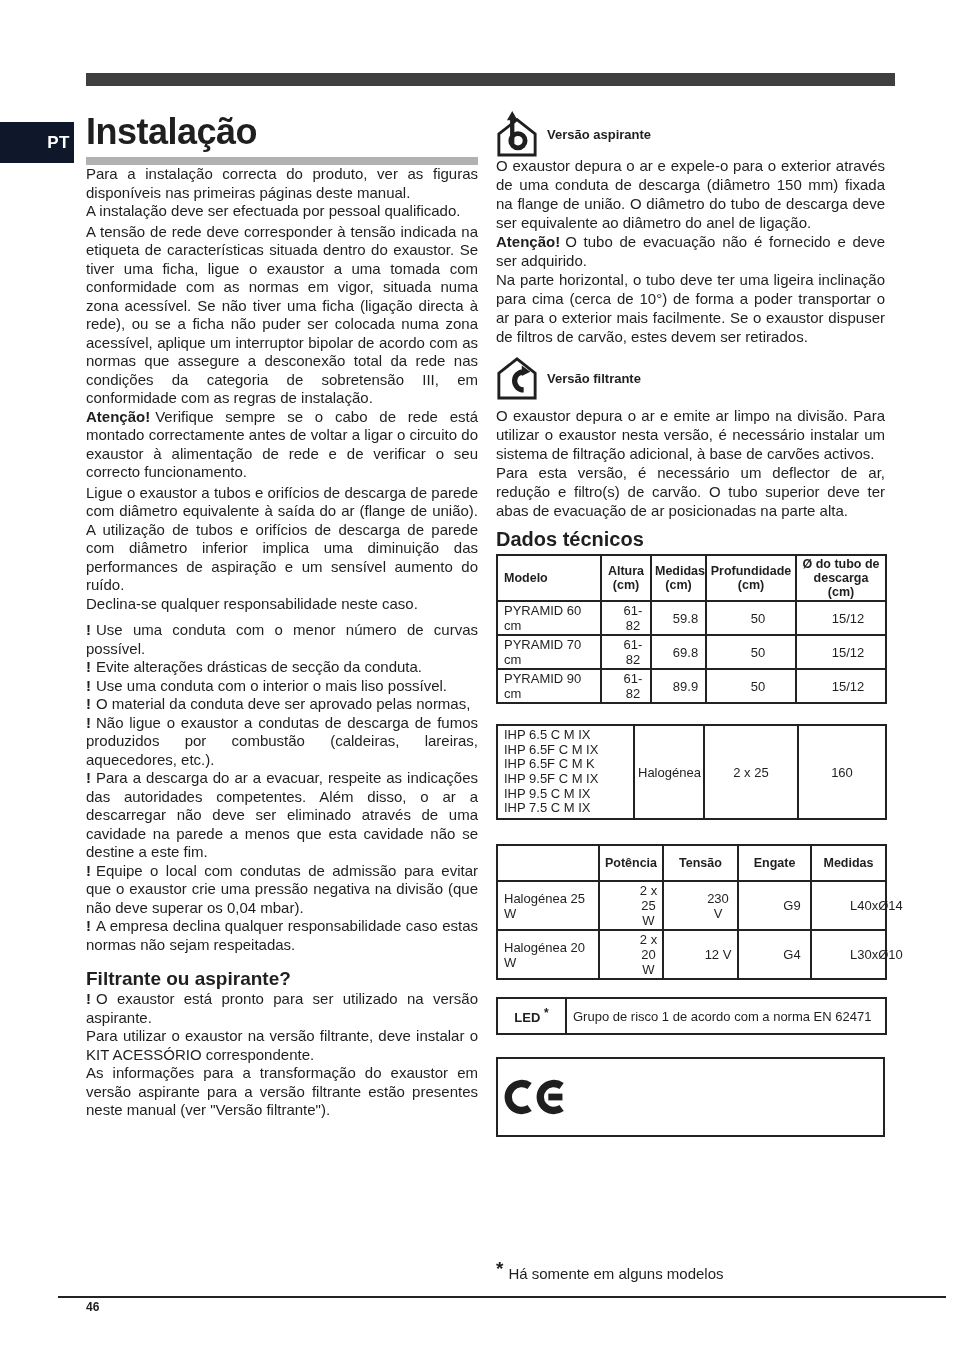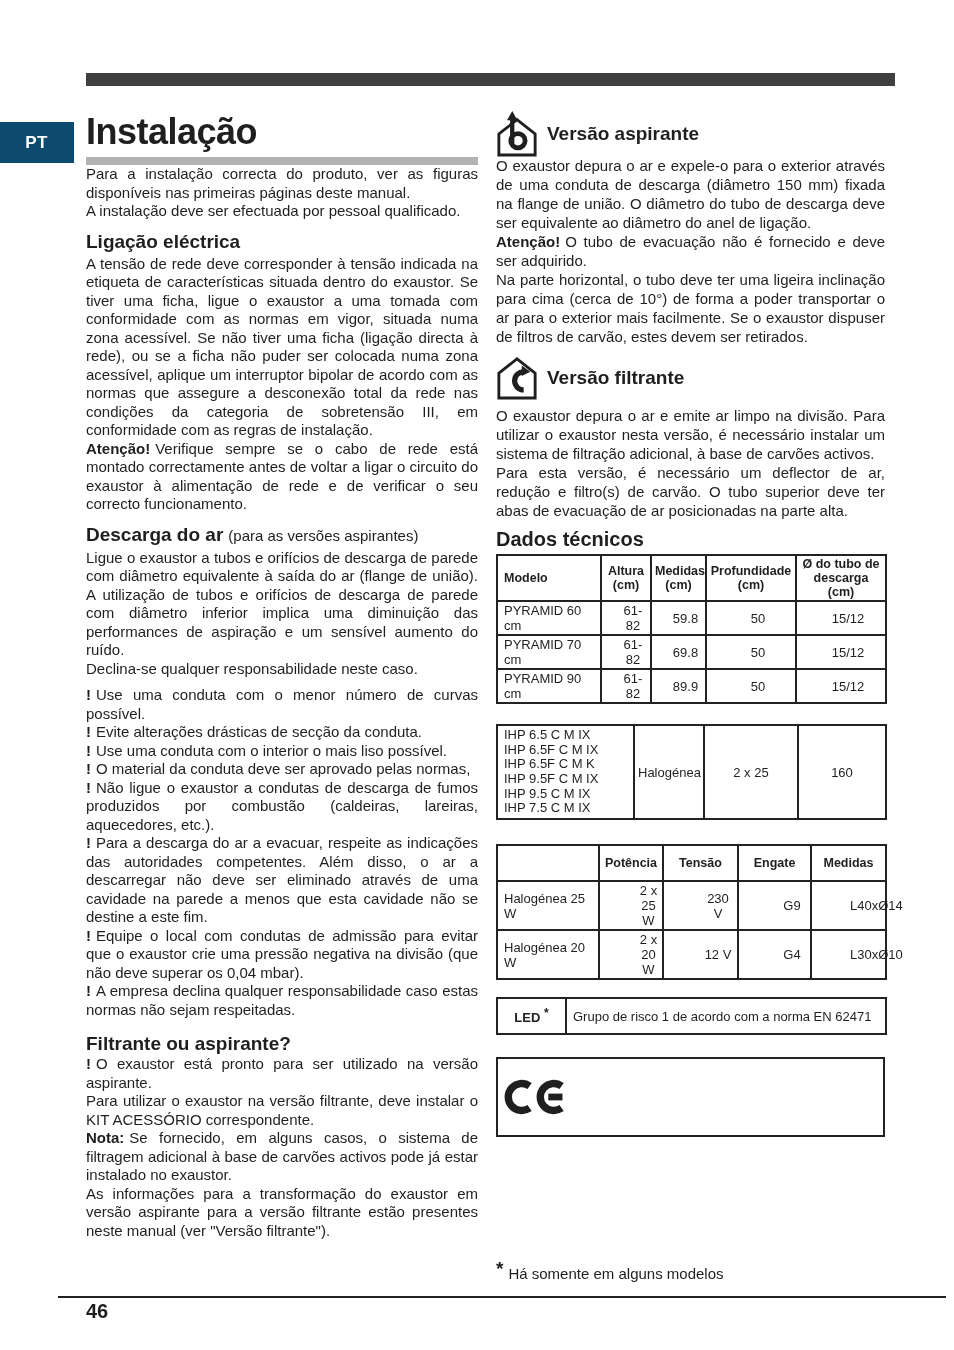--- a/index.html
+++ b/index.html
@@ -1,34 +1,34 @@
 <!DOCTYPE html>
 <html><head>
 <meta charset="utf-8">
 <style>
   html,body{margin:0;padding:0;background:#e8e8e8;}
   .page{position:relative;width:954px;height:1350px;background:#ffffff;
         font-family:"Liberation Sans","DejaVu Sans",sans-serif;color:#1f1f1f;overflow:hidden;}
   .topbar{position:absolute;left:86px;top:73px;width:809px;height:13px;background:#3f3f3f;}
-  .pt-tab{position:absolute;left:0;top:122px;width:74px;height:41px;background:#0c4a6e;
+  .pt-tab{position:absolute;left:0;top:122px;width:74px;height:41px;background:#0f172a;
           color:#ffffff;font-weight:bold;font-size:17px;display:flex;align-items:center;
-          justify-content:flex-end;padding-right:26px;box-sizing:border-box;letter-spacing:.5px;}
+          justify-content:flex-end;padding-right:4px;box-sizing:border-box;letter-spacing:.5px;}
   .col-left{position:absolute;left:86px;top:112px;width:392px;}
   .col-right{position:absolute;left:496px;top:112px;width:389px;}
   h1{margin:0;font-size:36px;line-height:40px;font-weight:bold;letter-spacing:-0.5px;}
   .title-bar{height:8px;background:#b2b2b2;margin-top:5px;}
   .col-left p,.col-right p{margin:0;font-size:15px;line-height:18.5px;text-align:justify;}
   .col-right p{line-height:19px;}
   .mt8{margin-top:8px;}.mt10{margin-top:10px;}.mt12{margin-top:12px;}.mt14{margin-top:14px;}
   h2{margin:0;font-size:19px;line-height:22px;font-weight:bold;}
   h2 .suffix{font-weight:normal;font-size:15px;margin-left:5px;}
   .lbl{font-weight:bold;margin-right:5px;}
   .note .marker{font-weight:bold;margin-right:5px;}
   .icon-head{display:flex;align-items:center;gap:9px;height:44px;}
-  .icon-head .ih-label{font-size:19px;font-weight:bold;}
+  .icon-head .ih-label{font-size:13px;font-weight:bold;}
   .vtable{border-collapse:collapse;table-layout:fixed;margin-top:4px;}
   .vtable th,.vtable td{border:2px solid #222222;font-size:13px;padding:1px 3px;}
   .vtable th{font-size:12.5px;font-weight:bold;text-align:center;vertical-align:middle;}
   .vtable td{text-align:center;vertical-align:middle;}
   .vtable .left{text-align:left;padding-left:6px;}
   .t-dim{width:389px;}
   .t-dim th{height:40px;}
   .t-dim td{height:20px;padding-left:17px;}
   .t-lamp{width:389px;margin-top:20px;}
   .t-lamp th{height:34px;}
@@ -41,64 +41,61 @@
   .t-led td{height:32px;}
   .led-cell{font-weight:bold;font-size:14px;}
   .led-cell sup{font-size:12px;}
   .ce-box{margin-top:22px;width:389px;height:80px;border:2px solid #222222;box-sizing:border-box;
           display:flex;align-items:center;gap:10px;padding-left:6px;}
   .ce-text{font-size:12.5px;line-height:16.5px;text-align:left;width:312px;}
   .ce-text .bullet{white-space:nowrap;}
   .footnote{position:absolute;left:496px;top:1258px;font-size:15px;}
   .footnote .star{font-weight:bold;font-size:19px;vertical-align:4px;margin-right:5px;}
   .footer-line{position:absolute;left:58px;top:1296px;width:888px;border-top:2px solid #222222;}
-  .page-num{position:absolute;left:86px;top:1300px;font-size:20px;font-weight:bold;}
+  .page-num{position:absolute;left:86px;top:1300px;font-size:12px;font-weight:bold;}
   svg{display:block;}
 </style>
 </head>
 <body>
 
 <div class="page">
 
   <div class="topbar"></div>
   <div class="pt-tab">
     <span>PT</span>
   </div>
 
   <div class="col-left">
     <h1>Instalação</h1>
     <div class="title-bar"></div>
 
     <p class="mt8">Para a instalação correcta do produto, ver as figuras disponíveis nas primeiras páginas deste manual.</p>
     <p>A instalação deve ser efectuada por pessoal qualificado.</p>
 
-    <h2 class="mt10">Ligação eléctrica</h2>
     <p style="margin-top:2px">A tensão de rede deve corresponder à tensão indicada na etiqueta de características situada dentro do exaustor. Se tiver uma ficha, ligue o exaustor a uma tomada com conformidade com as normas em vigor, situada numa zona acessível. Se não tiver uma ficha (ligação directa à rede), ou se a ficha não puder ser colocada numa zona acessível, aplique um interruptor bipolar de acordo com as normas que assegure a desconexão total da rede nas condições da categoria de sobretensão III, em conformidade com as regras de instalação.</p>
 
     <p class="mt12"><span class="lbl">Atenção!</span><span>Verifique sempre se o cabo de rede está montado correctamente antes de voltar a ligar o circuito do exaustor à alimentação de rede e de verificar o seu correcto funcionamento.</span></p>
 
-    <h2 class="mt10"><span>Descarga do ar</span><span class="suffix">(para as versões aspirantes)</span></h2>
     <p style="margin-top:2px">Ligue o exaustor a tubos e orifícios de descarga de parede com diâmetro equivalente à saída do ar (flange de união). A utilização de tubos e orifícios de descarga de parede com diâmetro inferior implica uma diminuição das performances de aspiração e um sensível aumento do ruído.</p>
     <p>Declina-se qualquer responsabilidade neste caso.</p>
 
     <div class="mt8">
       <p class="note"><span class="marker">!</span><span>Use uma conduta com o menor número de curvas possível.</span></p>
       <p class="note"><span class="marker">!</span><span>Evite alterações drásticas de secção da conduta.</span></p>
       <p class="note"><span class="marker">!</span><span>Use uma conduta com o interior o mais liso possível.</span></p>
       <p class="note"><span class="marker">!</span><span>O material da conduta deve ser aprovado pelas normas,</span></p>
       <p class="note"><span class="marker">!</span><span>Não ligue o exaustor a condutas de descarga de fumos produzidos por combustão (caldeiras, lareiras, aquecedores, etc.).</span></p>
       <p class="note"><span class="marker">!</span><span>Para a descarga do ar a evacuar, respeite as indicações das autoridades competentes. Além disso, o ar a descarregar não deve ser eliminado através de uma cavidade na parede a menos que esta cavidade não se destine a este fim.</span></p>
       <p class="note"><span class="marker">!</span><span>Equipe o local com condutas de admissão para evitar que o exaustor crie uma pressão negativa na divisão (que não deve superar os 0,04 mbar).</span></p>
       <p class="note"><span class="marker">!</span><span>A empresa declina qualquer responsabilidade caso estas normas não sejam respeitadas.</span></p>
     </div>
 
     <h2 class="mt14">Filtrante ou aspirante?</h2>
     <p class="mt14 note"><span class="marker">!</span><span>O exaustor está pronto para ser utilizado na versão aspirante.</span></p>
     <p>Para utilizar o exaustor na versão filtrante, deve instalar o KIT ACESSÓRIO correspondente.</p>
-    <p><span class="lbl">Nota:</span><span>Se fornecido, em alguns casos, o sistema de filtragem adicional à base de carvões activos pode já estar instalado no exaustor.</span></p>
     <p>As informações para a transformação do exaustor em versão aspirante para a versão filtrante estão presentes neste manual (ver "Versão filtrante").</p>
   </div>
 
   <div class="col-right">
 
     <div class="icon-head">
       <span>
         <svg width="42" height="46" viewBox="0 0 44 48">
           <polygon points="22,9 41,24 41,46 3,46 3,24" fill="none" stroke="#1f1f1f" stroke-width="3"></polygon>
           <line x1="17" y1="34" x2="17" y2="7" stroke="#1f1f1f" stroke-width="4.5"></line>

